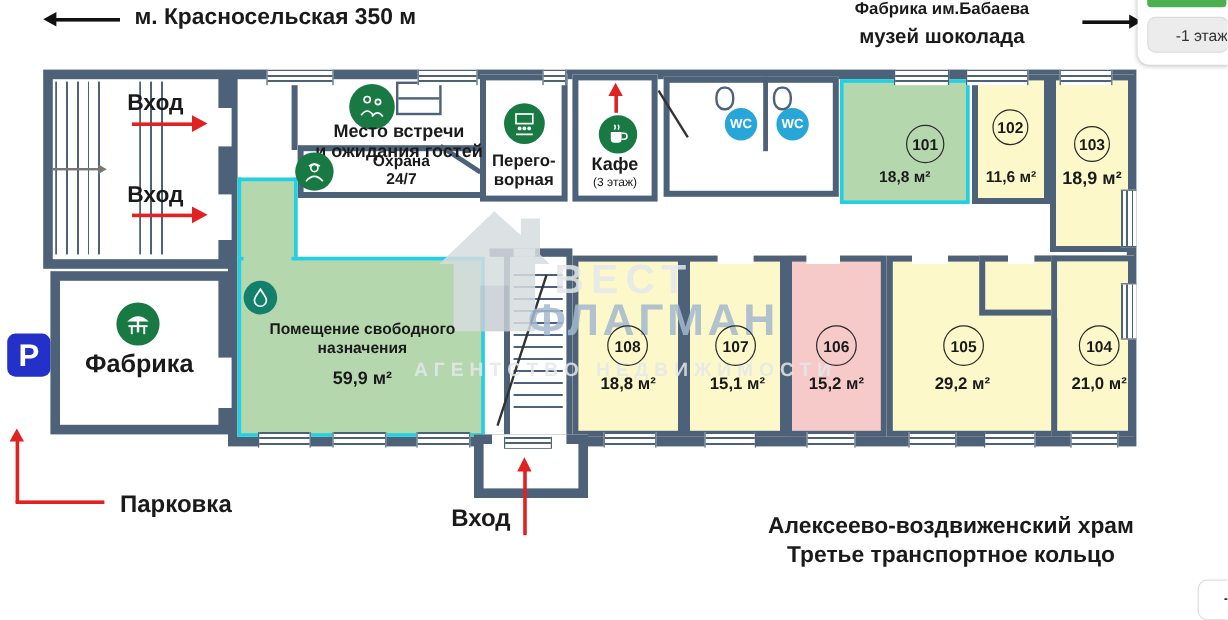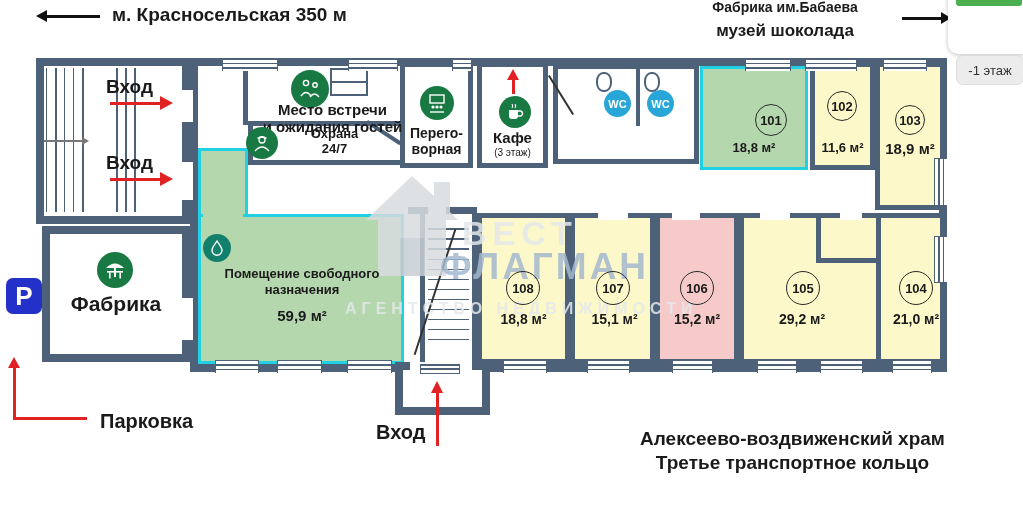--- a/index.html
+++ b/index.html
@@ -24,21 +24,21 @@
   .ctr{text-align:center;}
   .gicon{border-radius:50%;background:var(--icon_green);display:flex;align-items:center;justify-content:center;}
   .wcicon{border-radius:50%;background:var(--wc_blue);color:#fff;font-weight:bold;font-size:11px;
           display:flex;align-items:center;justify-content:center;}
   .numcircle{border:1.5px solid #2a2a2a;border-radius:50%;display:flex;align-items:center;justify-content:center;
              font-weight:bold;font-size:13px;}
   .redline{background:var(--arrow_red);}
   .blackline{background:#111;}
   .panel{background:#fff;border-radius:10px;box-shadow:0 1px 4px rgba(0,0,0,.25);}
   .btn{background:var(--button_gray);border:1px solid #ddd;border-radius:7px;display:flex;align-items:center;
-       justify-content:center;font-size:13px;color:#333;margin-top:41px;}
+       justify-content:flex-end;font-size:13px;color:#333;}
   .wm-light{color:var(--watermark_light);font-weight:bold;}
   .wm-blue{color:var(--watermark_text);font-weight:bold;}
 </style>
 </head>
 <body>
 
 <div class="screen">
 
   <div>
 

